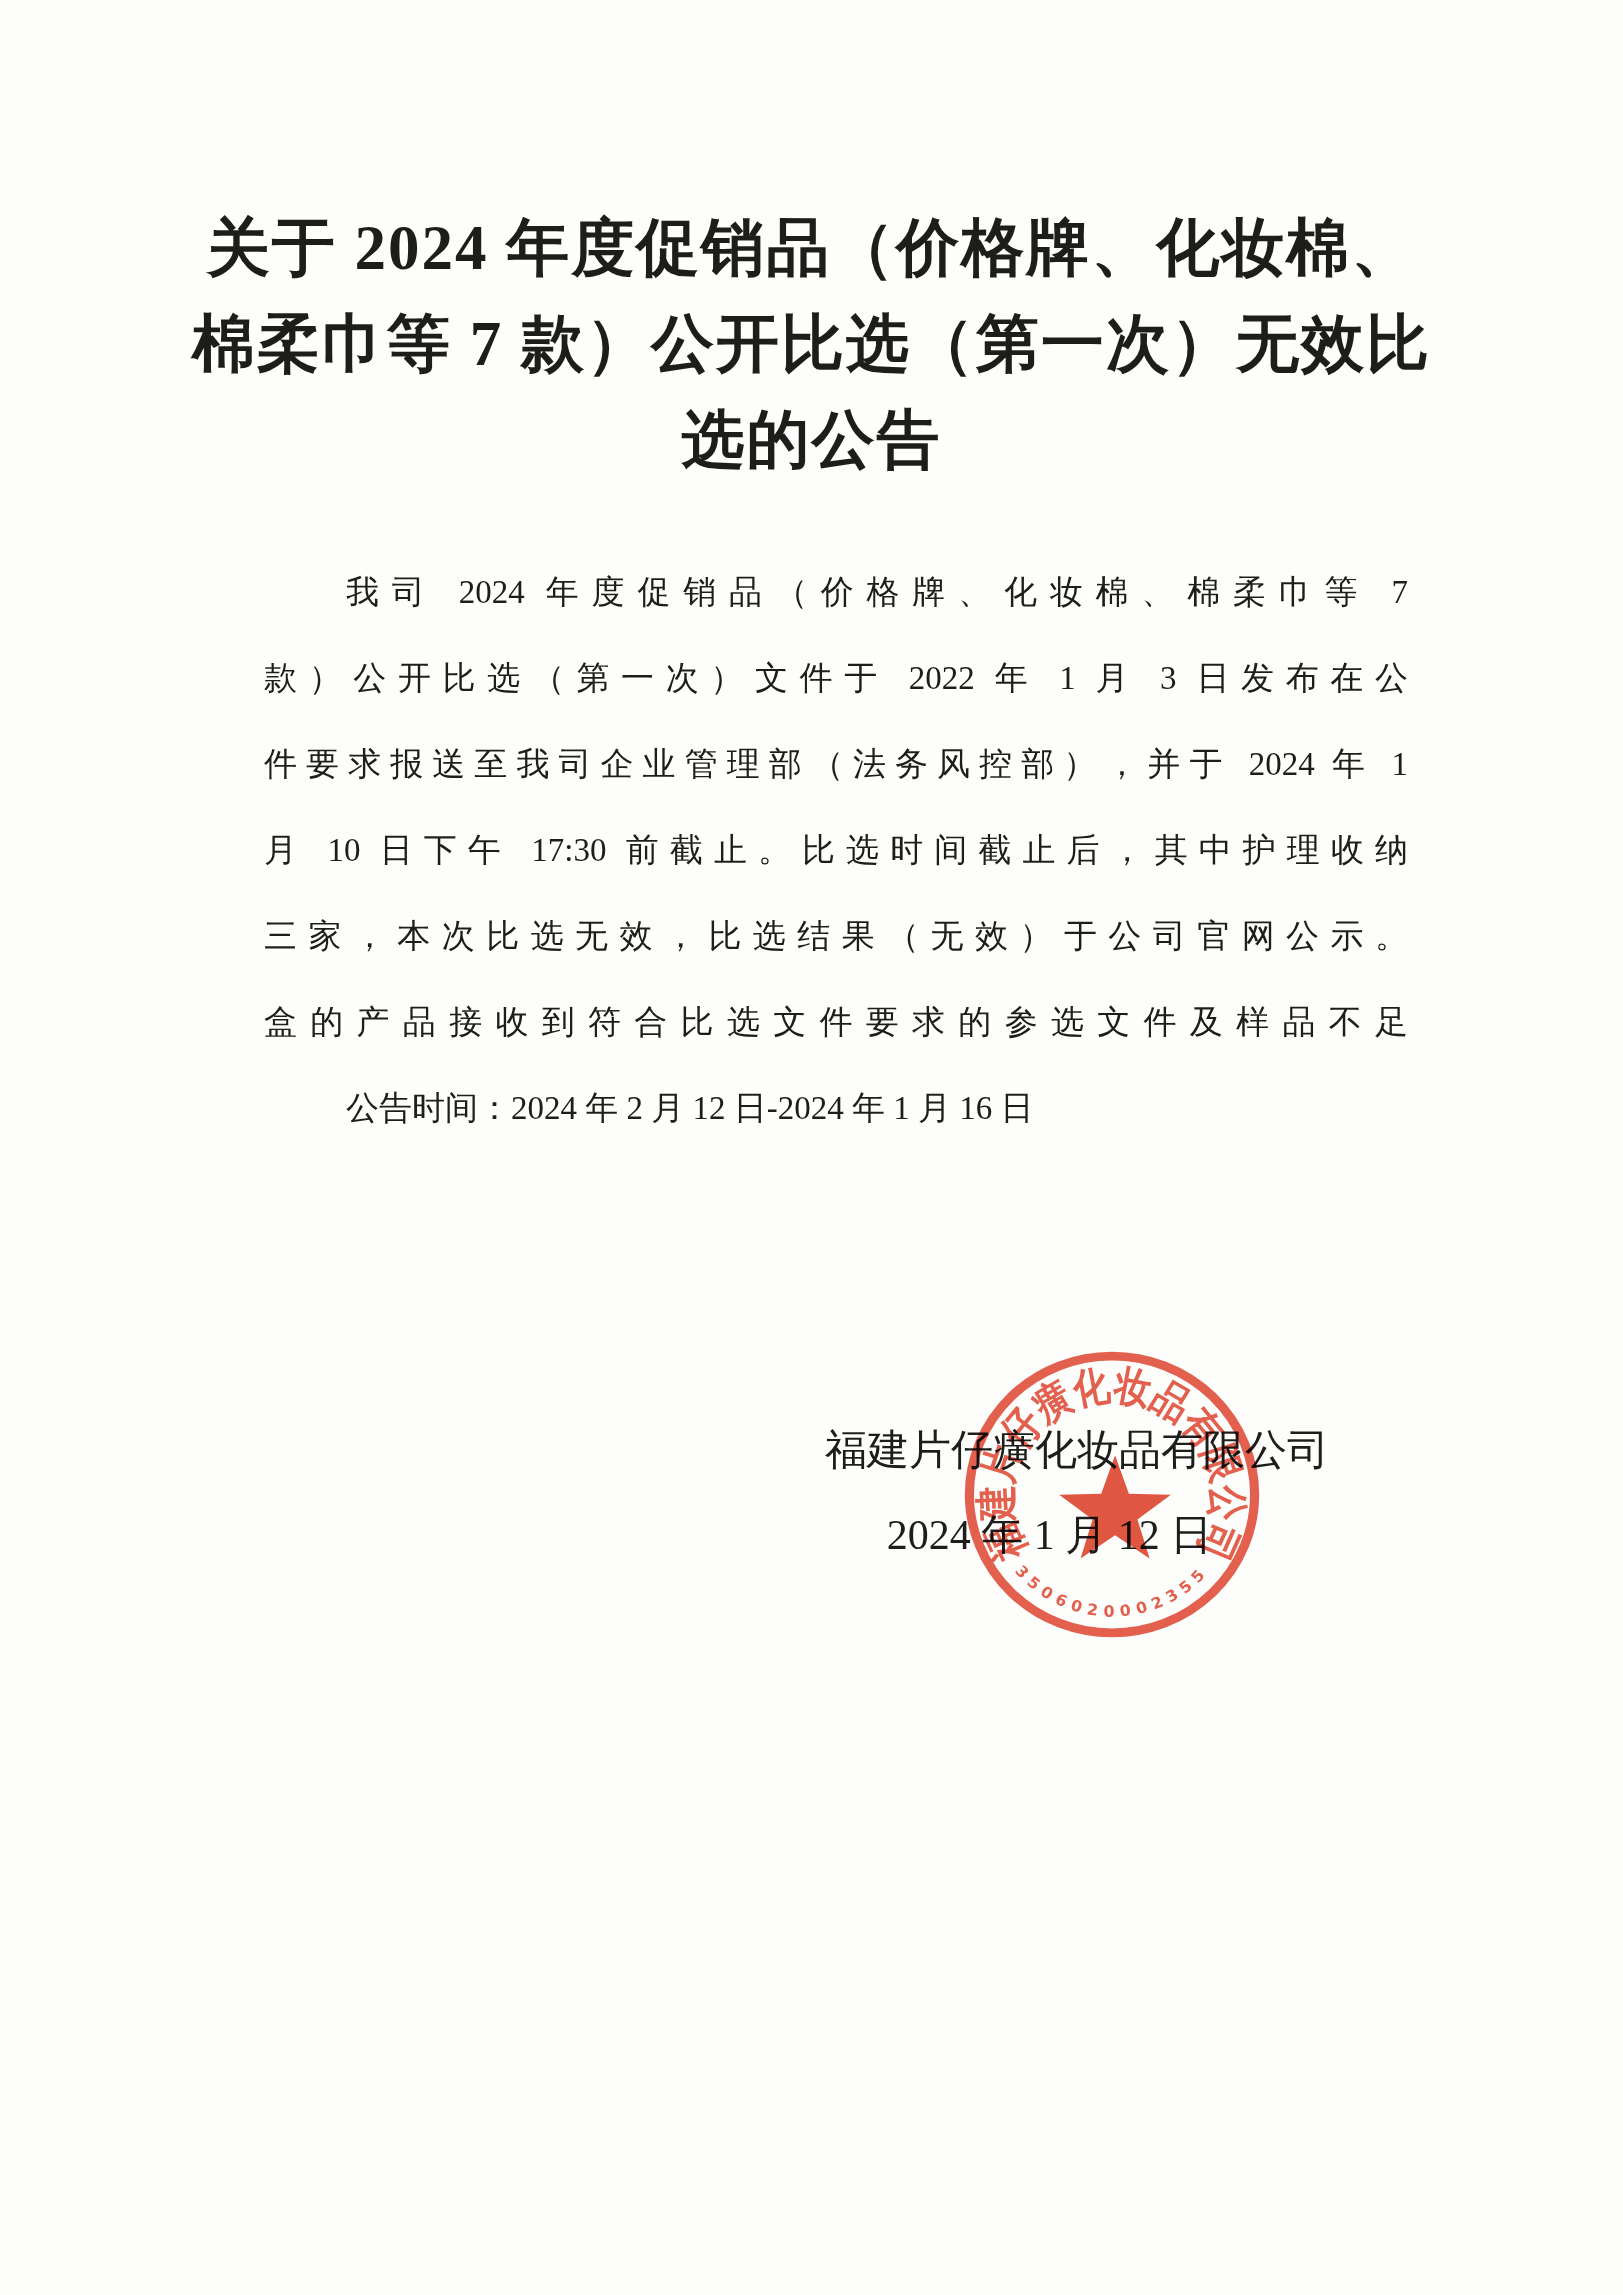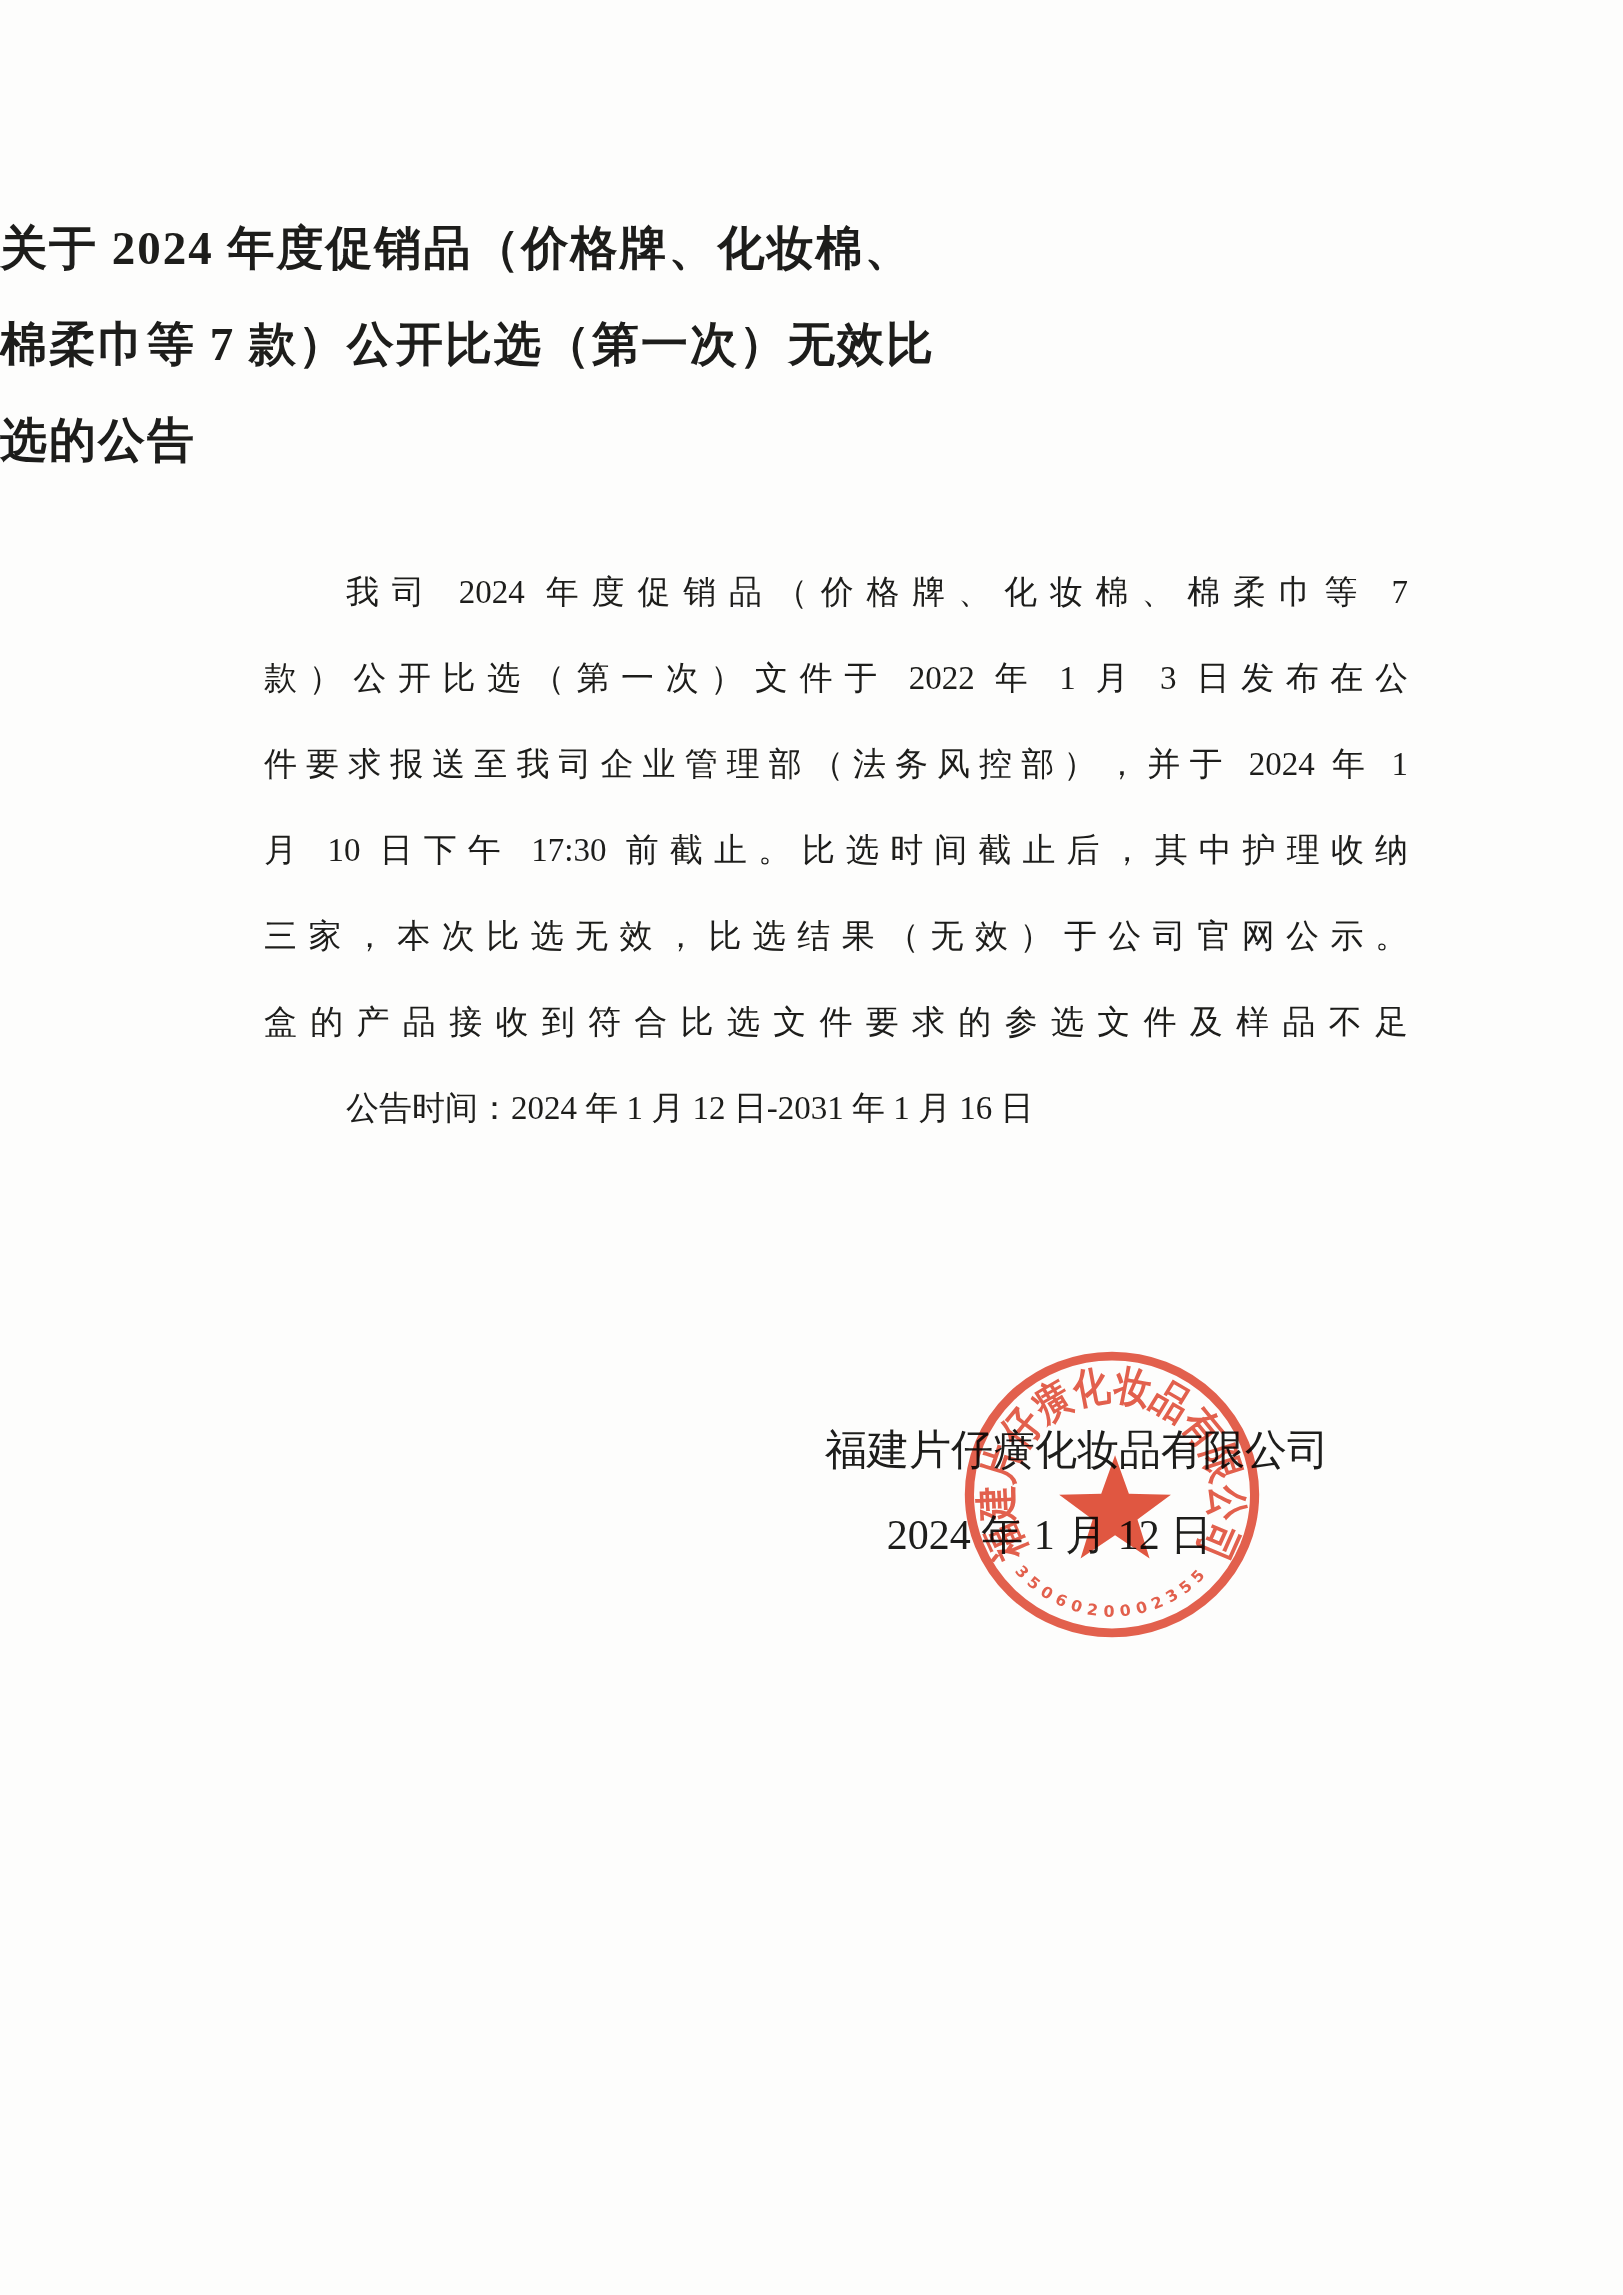--- a/index.html
+++ b/index.html
@@ -11,22 +11,22 @@
     overflow: hidden;
     font-family: "Liberation Serif", "DejaVu Serif", serif;
     color: #1d1d1b;
   }
   
   .title-block {
     position: absolute;
     top: 200px;
     left: 0;
     width: 1623px;
-    text-align: left;
-    font-size: 47px;
+    text-align: center;
+    font-size: 63px;
     font-weight: 700;
     line-height: 96px;
     letter-spacing: 2px;
     white-space: nowrap;
   }
   
   .body-block {
     position: absolute;
     top: 549px;
     left: 264px;
@@ -96,21 +96,21 @@
     <div>选的公告</div>
   </header>
 
   <main class="body-block">
     <div class="body-line first">我司 2024 年度促销品（价格牌、化妆棉、棉柔巾等 7</div>
     <div class="body-line">款）公开比选（第一次）文件于 2022 年 1 月 3 日发布在公</div>
     <div class="body-line">件要求报送至我司企业管理部（法务风控部），并于 2024 年 1</div>
     <div class="body-line">月 10 日下午 17:30 前截止。比选时间截止后，其中护理收纳</div>
     <div class="body-line">三家，本次比选无效，比选结果（无效）于公司官网公示。</div>
     <div class="body-line">盒的产品接收到符合比选文件要求的参选文件及样品不足</div>
-    <div class="plain-line">公告时间：2024 年 1 月 12 日-2031 年 1 月 16 日</div>
+    <div class="plain-line">公告时间：2024 年 2 月 12 日-2024 年 1 月 16 日</div>
   </main>
 
   <div class="signature-block">
     <div>福建片仔癀化妆品有限公司</div>
     <div class="signature-date">2024 年 1 月 12 日</div>
   </div>
 
   <div class="seal">
     <svg viewBox="0 0 500 500" preserveAspectRatio="none">
 

